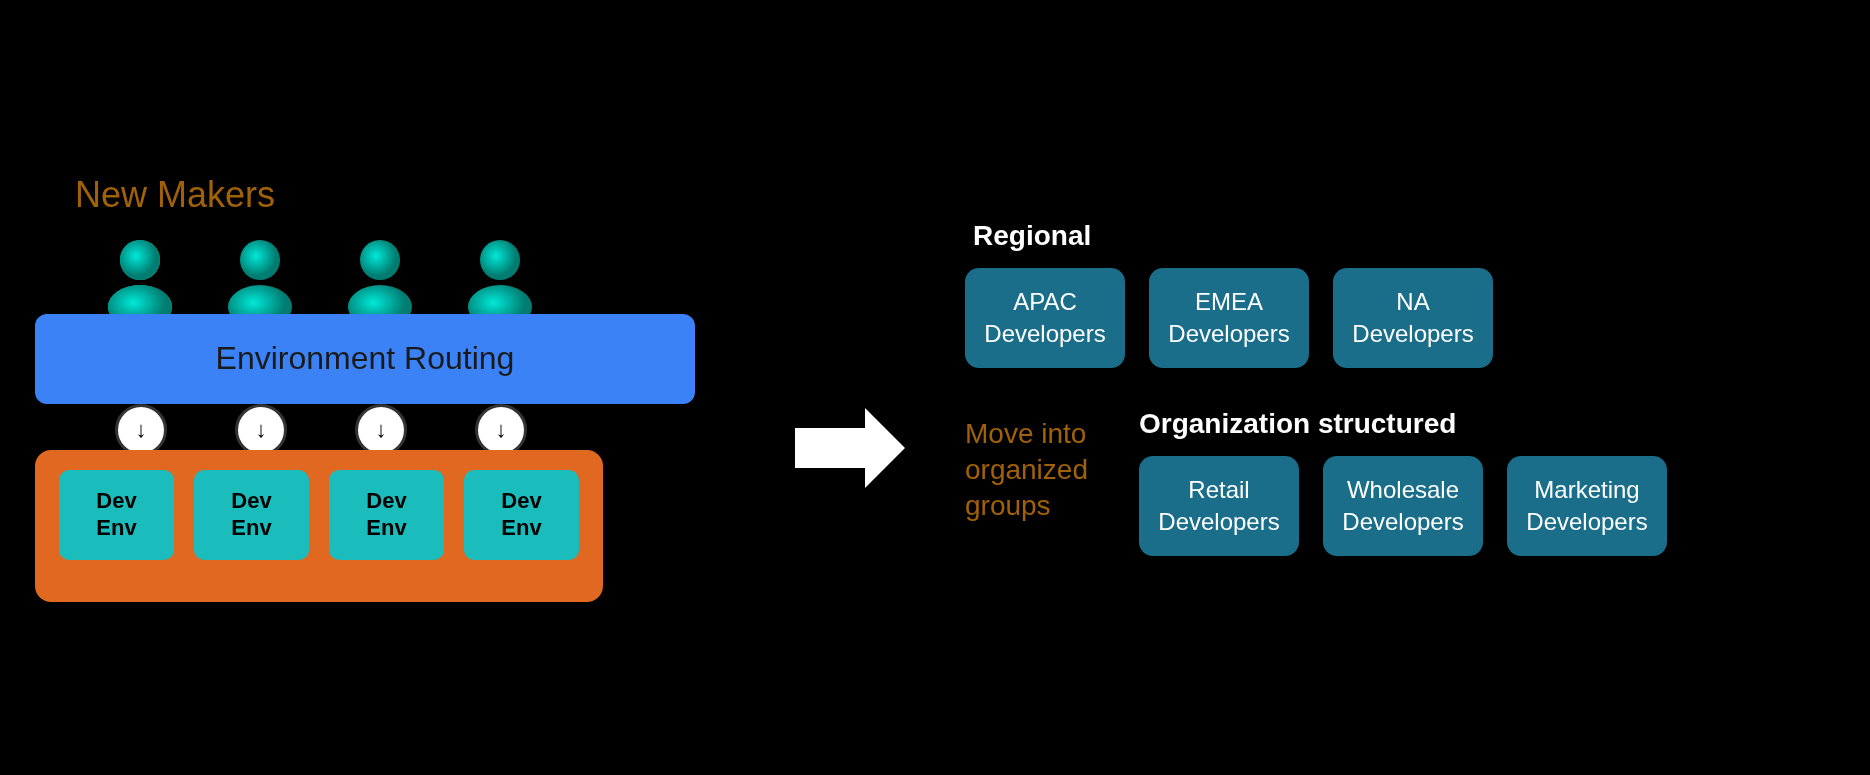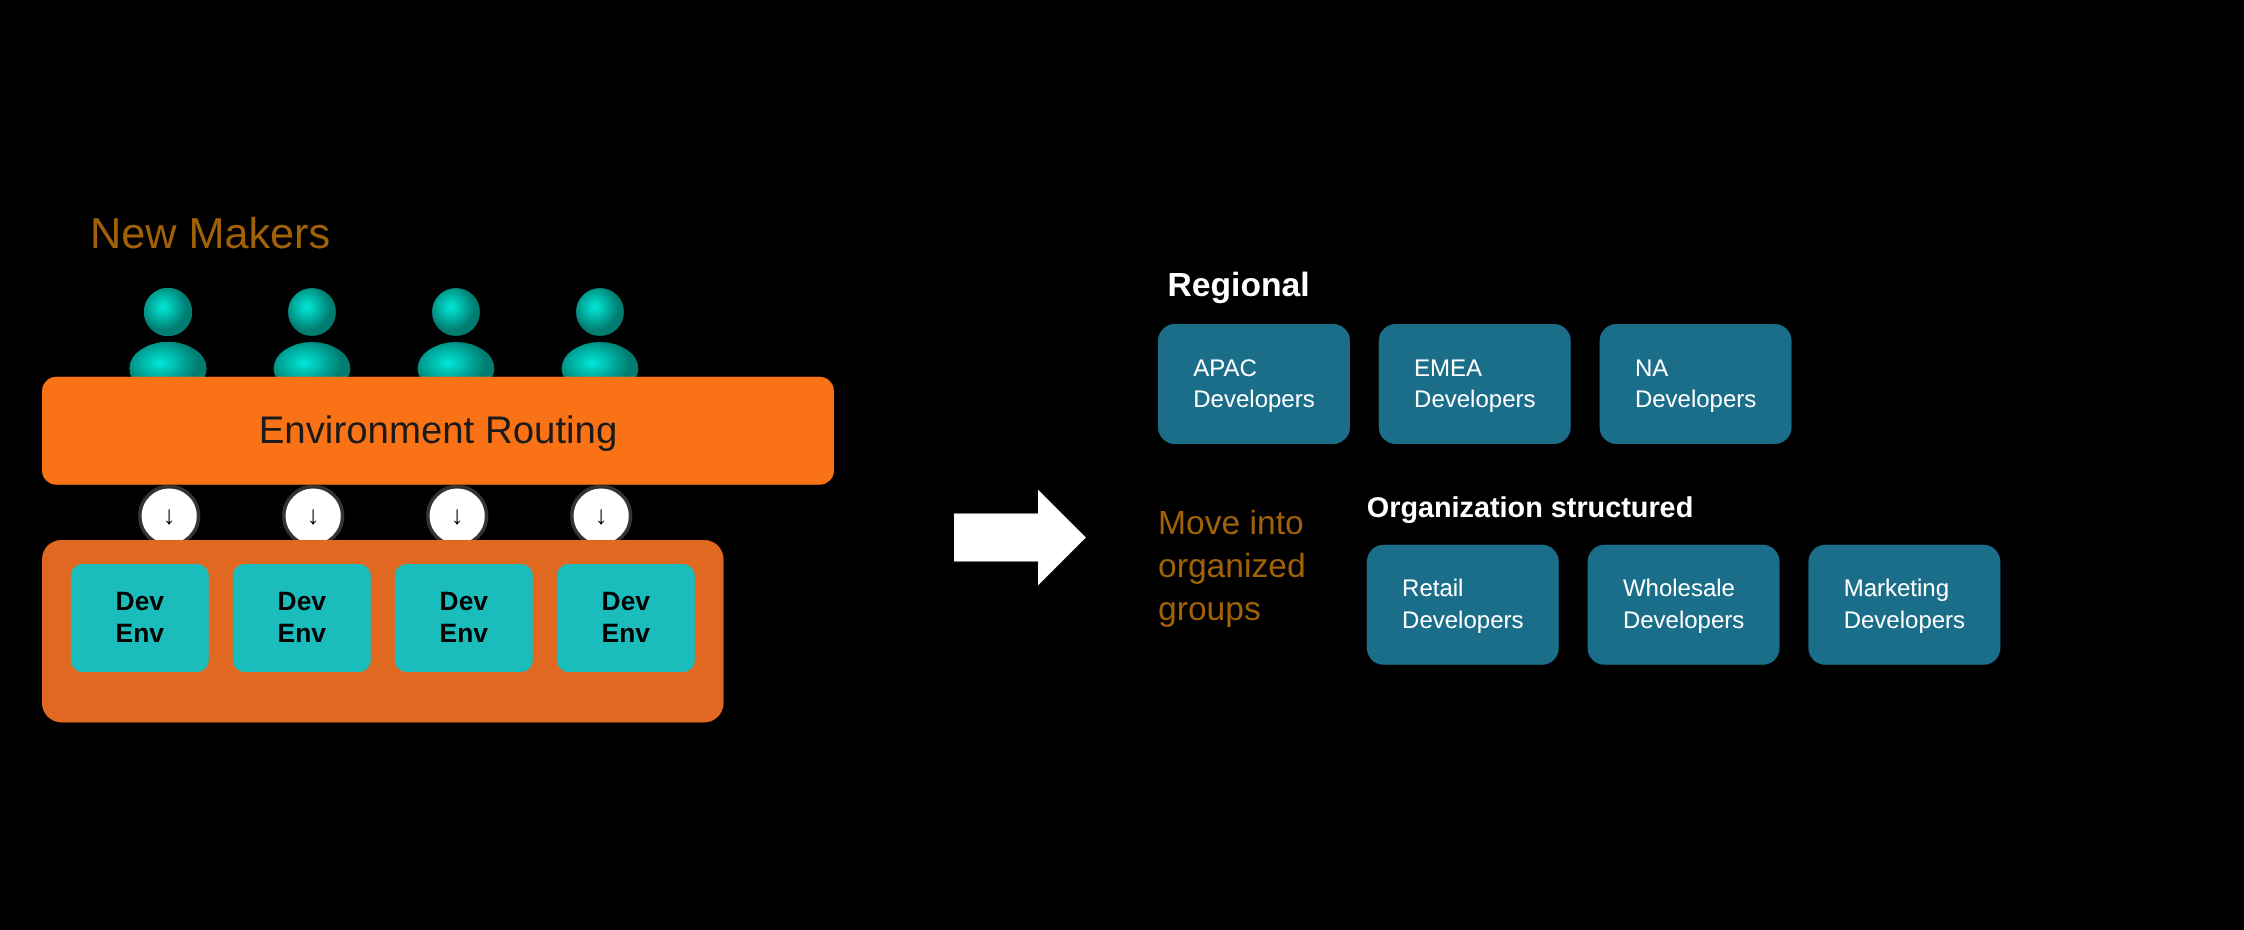--- a/index.html
+++ b/index.html
@@ -46,21 +46,21 @@
       margin-left: 60px;
       margin-bottom: 0px;
     }
 
     .person-icon {
       width: 90px;
       height: 90px;
     }
 
     .routing-box {
-      background: #f97316;
+      background: #3b82f6;
       border-radius: 12px;
       width: 660px;
       height: 90px;
       display: flex;
       align-items: center;
       justify-content: center;
       margin-top: -8px;
     }
 
     .routing-label {
@@ -174,21 +174,22 @@
     }
 
     .group-box {
       background: #1a6e8a;
       border-radius: 14px;
       width: 160px;
       height: 100px;
       display: flex;
       align-items: center;
       justify-content: center;
-      font-size: 20px;
+      text-align: center;
+      font-size: 24px;
       color: #fff;
       line-height: 1.3;
       padding: 8px;
     }
 
     
     .bottom-section {
       display: flex;
       align-items: flex-start;
       gap: 24px;
@@ -204,21 +205,21 @@
       padding-top: 8px;
     }
 
     .bottom-groups {
       display: flex;
       flex-direction: column;
       gap: 16px;
     }
 
     .bottom-title {
-      font-size: 24px;
+      font-size: 28px;
       font-weight: bold;
       color: #fff;
     }
 
     .bottom-boxes-row {
       display: flex;
       gap: 24px;
     }
   </style>
 </head>

